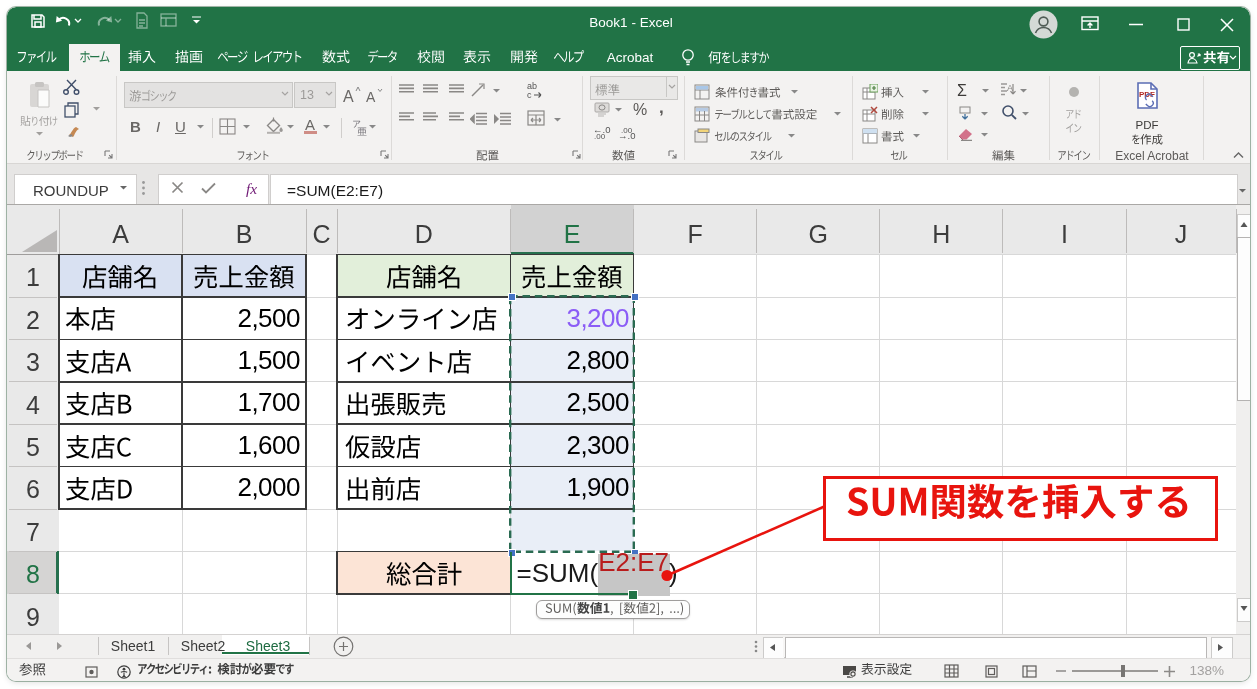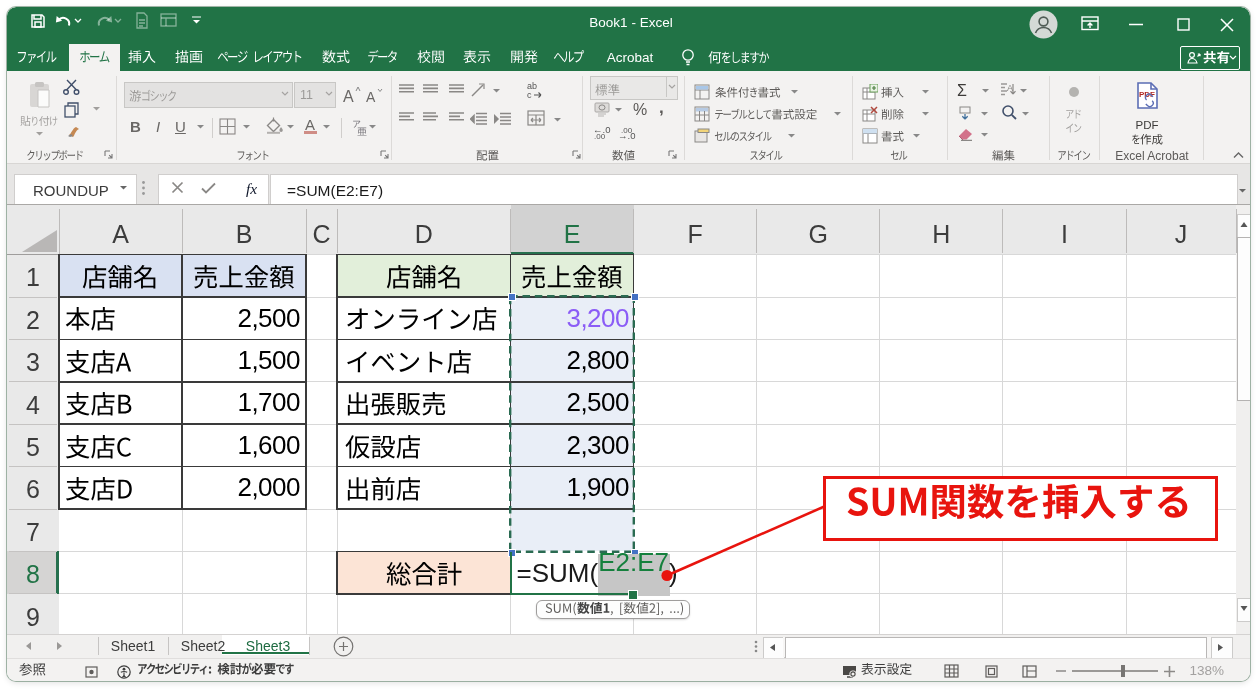--- a/index.html
+++ b/index.html
@@ -406,21 +406,21 @@
         <use href="#gr6e38" transform="translate(0.0 11.5) scale(0.0125 -0.0125)"></use>
         <use href="#gr30b4" transform="translate(11.8 11.5) scale(0.0103 -0.0125)"></use>
         <use href="#gr30b7" transform="translate(20.5 11.5) scale(0.0103 -0.0125)"></use>
         <use href="#gr30c3" transform="translate(29.2 11.5) scale(0.0103 -0.0125)"></use>
         <use href="#gr30af" transform="translate(38.0 11.5) scale(0.0103 -0.0125)"></use>
       </svg>
       <svg style="position:absolute;left:281.0px;top:91.0px;" width="8" height="6" viewBox="0 0 8 6">
         <path d="M1 1l3 3 3-3" fill="none" stroke="#a5a3a1" stroke-width="1.2"></path>
       </svg>
       <div style="position:absolute;left:294.0px;top:82.0px;width:40.0px;height:24.0px;background:#e3e2e1;border:1px solid #c8c7c5"></div>
-      <div style="position:absolute;left:300.0px;top:89.4px;font:400 12.5px 'Liberation Sans',sans-serif;line-height:12.5px;color:#9c9a98;white-space:nowrap;">11</div>
+      <div style="position:absolute;left:300.0px;top:89.4px;font:400 12.5px 'Liberation Sans',sans-serif;line-height:12.5px;color:#9c9a98;white-space:nowrap;">13</div>
       <svg style="position:absolute;left:325.0px;top:91.0px;" width="8" height="6" viewBox="0 0 8 6">
         <path d="M1 1l3 3 3-3" fill="none" stroke="#a5a3a1" stroke-width="1.2"></path>
       </svg>
       <div style="position:absolute;left:343.0px;top:88.5px;font:400 16.0px 'Liberation Sans',sans-serif;line-height:16.0px;color:#6a6866;white-space:nowrap;">A</div>
       <svg style="position:absolute;left:355.0px;top:86.0px;" width="6" height="6" viewBox="0 0 6 6">
         <path d="M1 5 3 1l2 4" fill="none" stroke="#888" stroke-width="1"></path>
       </svg>
       <div style="position:absolute;left:366.0px;top:90.1px;font:400 14.0px 'Liberation Sans',sans-serif;line-height:14.0px;color:#6a6866;white-space:nowrap;">A</div>
       <svg style="position:absolute;left:377.0px;top:88.0px;" width="6" height="4" viewBox="0 0 6 4">
         <path d="M1 1l2 2.5L5 1" fill="none" stroke="#888" stroke-width="1"></path>
@@ -728,21 +728,21 @@
         <circle cx="2.5" cy="8" r="1.4" fill="#999"></circle>
         <circle cx="2.5" cy="13.5" r="1.4" fill="#999"></circle>
       </svg>
       <div style="position:absolute;left:158.0px;top:174.0px;width:109.0px;height:29.0px;background:#fff;border:1px solid #d0cecd"></div>
       <svg style="position:absolute;left:171.0px;top:181.0px;" width="13" height="13" viewBox="0 0 13 13">
         <path d="M1.5 1.5l10 10M11.5 1.5l-10 10" stroke="#8a8886" stroke-width="1.7"></path>
       </svg>
       <svg style="position:absolute;left:201.0px;top:182.0px;" width="15" height="12" viewBox="0 0 15 12">
         <path d="M1 6.5 5 10.5 14 1.5" fill="none" stroke="#8a8886" stroke-width="1.8"></path>
       </svg>
-      <div style="position:absolute;left:246.0px;top:180.9px;font:400 15.5px 'Liberation Serif',serif;line-height:15.5px;color:#0f172a;white-space:nowrap;font-style:italic">fx</div>
+      <div style="position:absolute;left:246.0px;top:180.9px;font:400 15.5px 'Liberation Serif',serif;line-height:15.5px;color:#701a75;white-space:nowrap;font-style:italic">fx</div>
       <div style="position:absolute;left:270.0px;top:174.0px;width:966.0px;height:29.0px;background:#fff;border:1px solid #d0cecd"></div>
       <div style="position:absolute;left:287.0px;top:182.7px;font:400 15.5px 'Liberation Sans',sans-serif;line-height:15.5px;color:#1a1a1a;white-space:nowrap;">=SUM(E2:E7)</div>
       <svg style="position:absolute;left:1238.0px;top:188.0px;" width="9" height="7" viewBox="0 0 9 7">
         <path d="M1 1l3.5 3.5L8 1z" fill="#666"></path>
       </svg>
       <div style="position:absolute;left:7.0px;top:203.9px;width:1243.0px;height:1.4px;background:#aaa8a6"></div>
       <div style="position:absolute;left:7.0px;top:205.2px;width:1229.0px;height:428.8px;background:#fff"></div>
       <div style="position:absolute;left:7.0px;top:205.2px;width:1229.0px;height:49.4px;background:#e9e9e9"></div>
       <div style="position:absolute;left:7.0px;top:254.6px;width:52.0px;height:379.4px;background:#e9e9e9"></div>
       <div style="position:absolute;left:1236.0px;top:205.2px;width:14.0px;height:428.8px;background:#f0efee"></div>
@@ -937,21 +937,21 @@
       </svg>
       <div style="position:absolute;left:507.5px;top:293.4px;width:6.0px;height:6.0px;background:#4472c4;border:1px solid #fff"></div>
       <div style="position:absolute;left:630.8px;top:293.4px;width:6.0px;height:6.0px;background:#4472c4;border:1px solid #fff"></div>
       <div style="position:absolute;left:507.5px;top:548.6px;width:6.0px;height:6.0px;background:#4472c4;border:1px solid #fff"></div>
       <div style="position:absolute;left:630.8px;top:548.6px;width:6.0px;height:6.0px;background:#4472c4;border:1px solid #fff"></div>
       <div style="position:absolute;left:598.0px;top:553.5px;width:72.0px;height:42.0px;background:#c6c6c6"></div>
       <div style="position:absolute;left:509.5px;top:551.8px;width:2.6px;height:43.2px;background:#217346"></div>
       <div style="position:absolute;left:509.5px;top:592.5px;width:124.5px;height:2.6px;background:#217346"></div>
       <div style="position:absolute;left:627.5px;top:590.3px;width:8.0px;height:8.0px;background:#217346;border:1.4px solid #fff"></div>
       <div style="position:absolute;left:516.5px;top:559.5px;font:400 26.0px 'Liberation Sans',sans-serif;line-height:26.0px;color:#1a1a1a;white-space:nowrap;">=SUM(</div>
-      <div style="position:absolute;left:598.2px;top:549px;font:400 26.0px 'Liberation Sans',sans-serif;line-height:26.0px;color:#15803d;white-space:nowrap;">E2:E7</div>
+      <div style="position:absolute;left:598.2px;top:549px;font:400 26.0px 'Liberation Sans',sans-serif;line-height:26.0px;color:#b91c1c;white-space:nowrap;">E2:E7</div>
       <div style="position:absolute;left:669.0px;top:559.5px;font:400 26.0px 'Liberation Sans',sans-serif;line-height:26.0px;color:#1a1a1a;white-space:nowrap;">)</div>
       <div style="position:absolute;left:536.0px;top:599.5px;width:151.5px;height:17.5px;background:#fdfdfd;border:1px solid #9f9d9c;border-radius:6px;box-shadow:0 1px 2px rgba(0,0,0,.15)"></div>
       <svg style="position:absolute;left:545.0px;top:600.7px;overflow:visible;" width="32" height="16" fill="#5f5d5b">
         <use href="#gr0053" transform="translate(0.0 11.8) scale(0.0128 -0.0128)"></use>
         <use href="#gr0055" transform="translate(7.6 11.8) scale(0.0128 -0.0128)"></use>
         <use href="#gr004d" transform="translate(16.9 11.8) scale(0.0128 -0.0128)"></use>
         <use href="#gr0028" transform="translate(27.3 11.8) scale(0.0128 -0.0128)"></use>
       </svg>
       <svg style="position:absolute;left:576.6px;top:600.7px;overflow:visible;" width="33" height="16" fill="#444">
         <use href="#gb6570" transform="translate(0.0 11.8) scale(0.0128 -0.0128)"></use>

